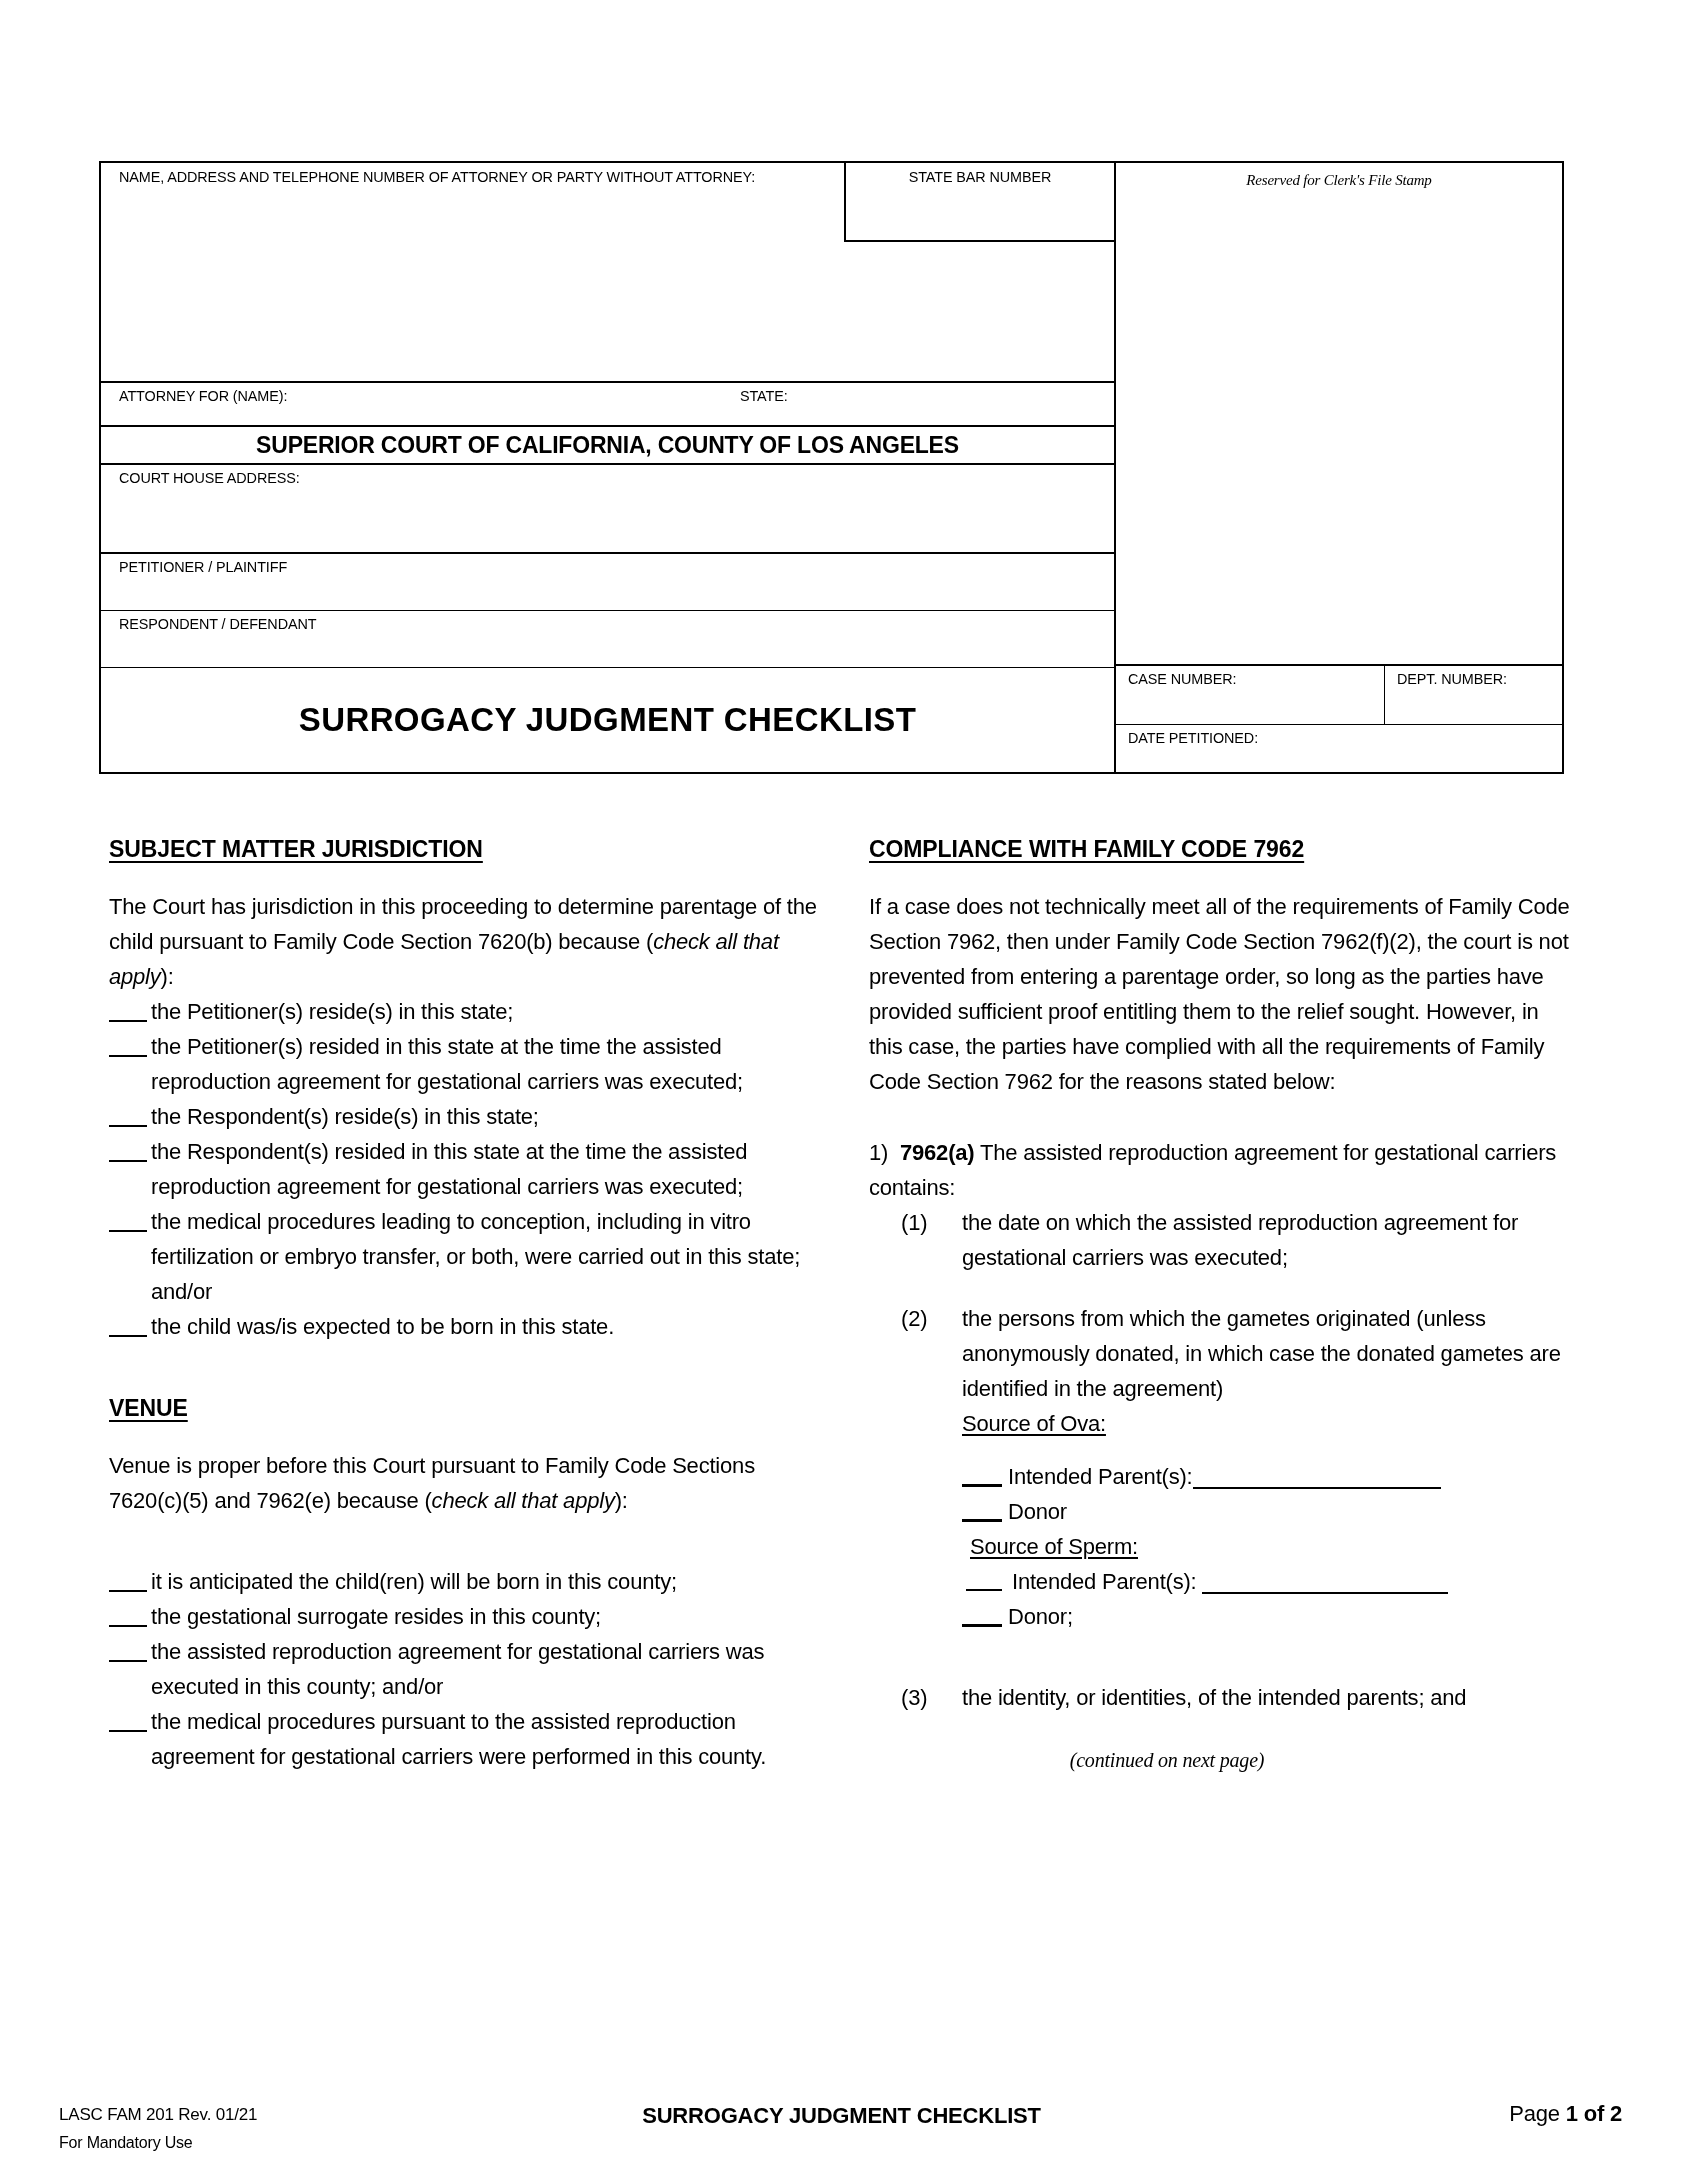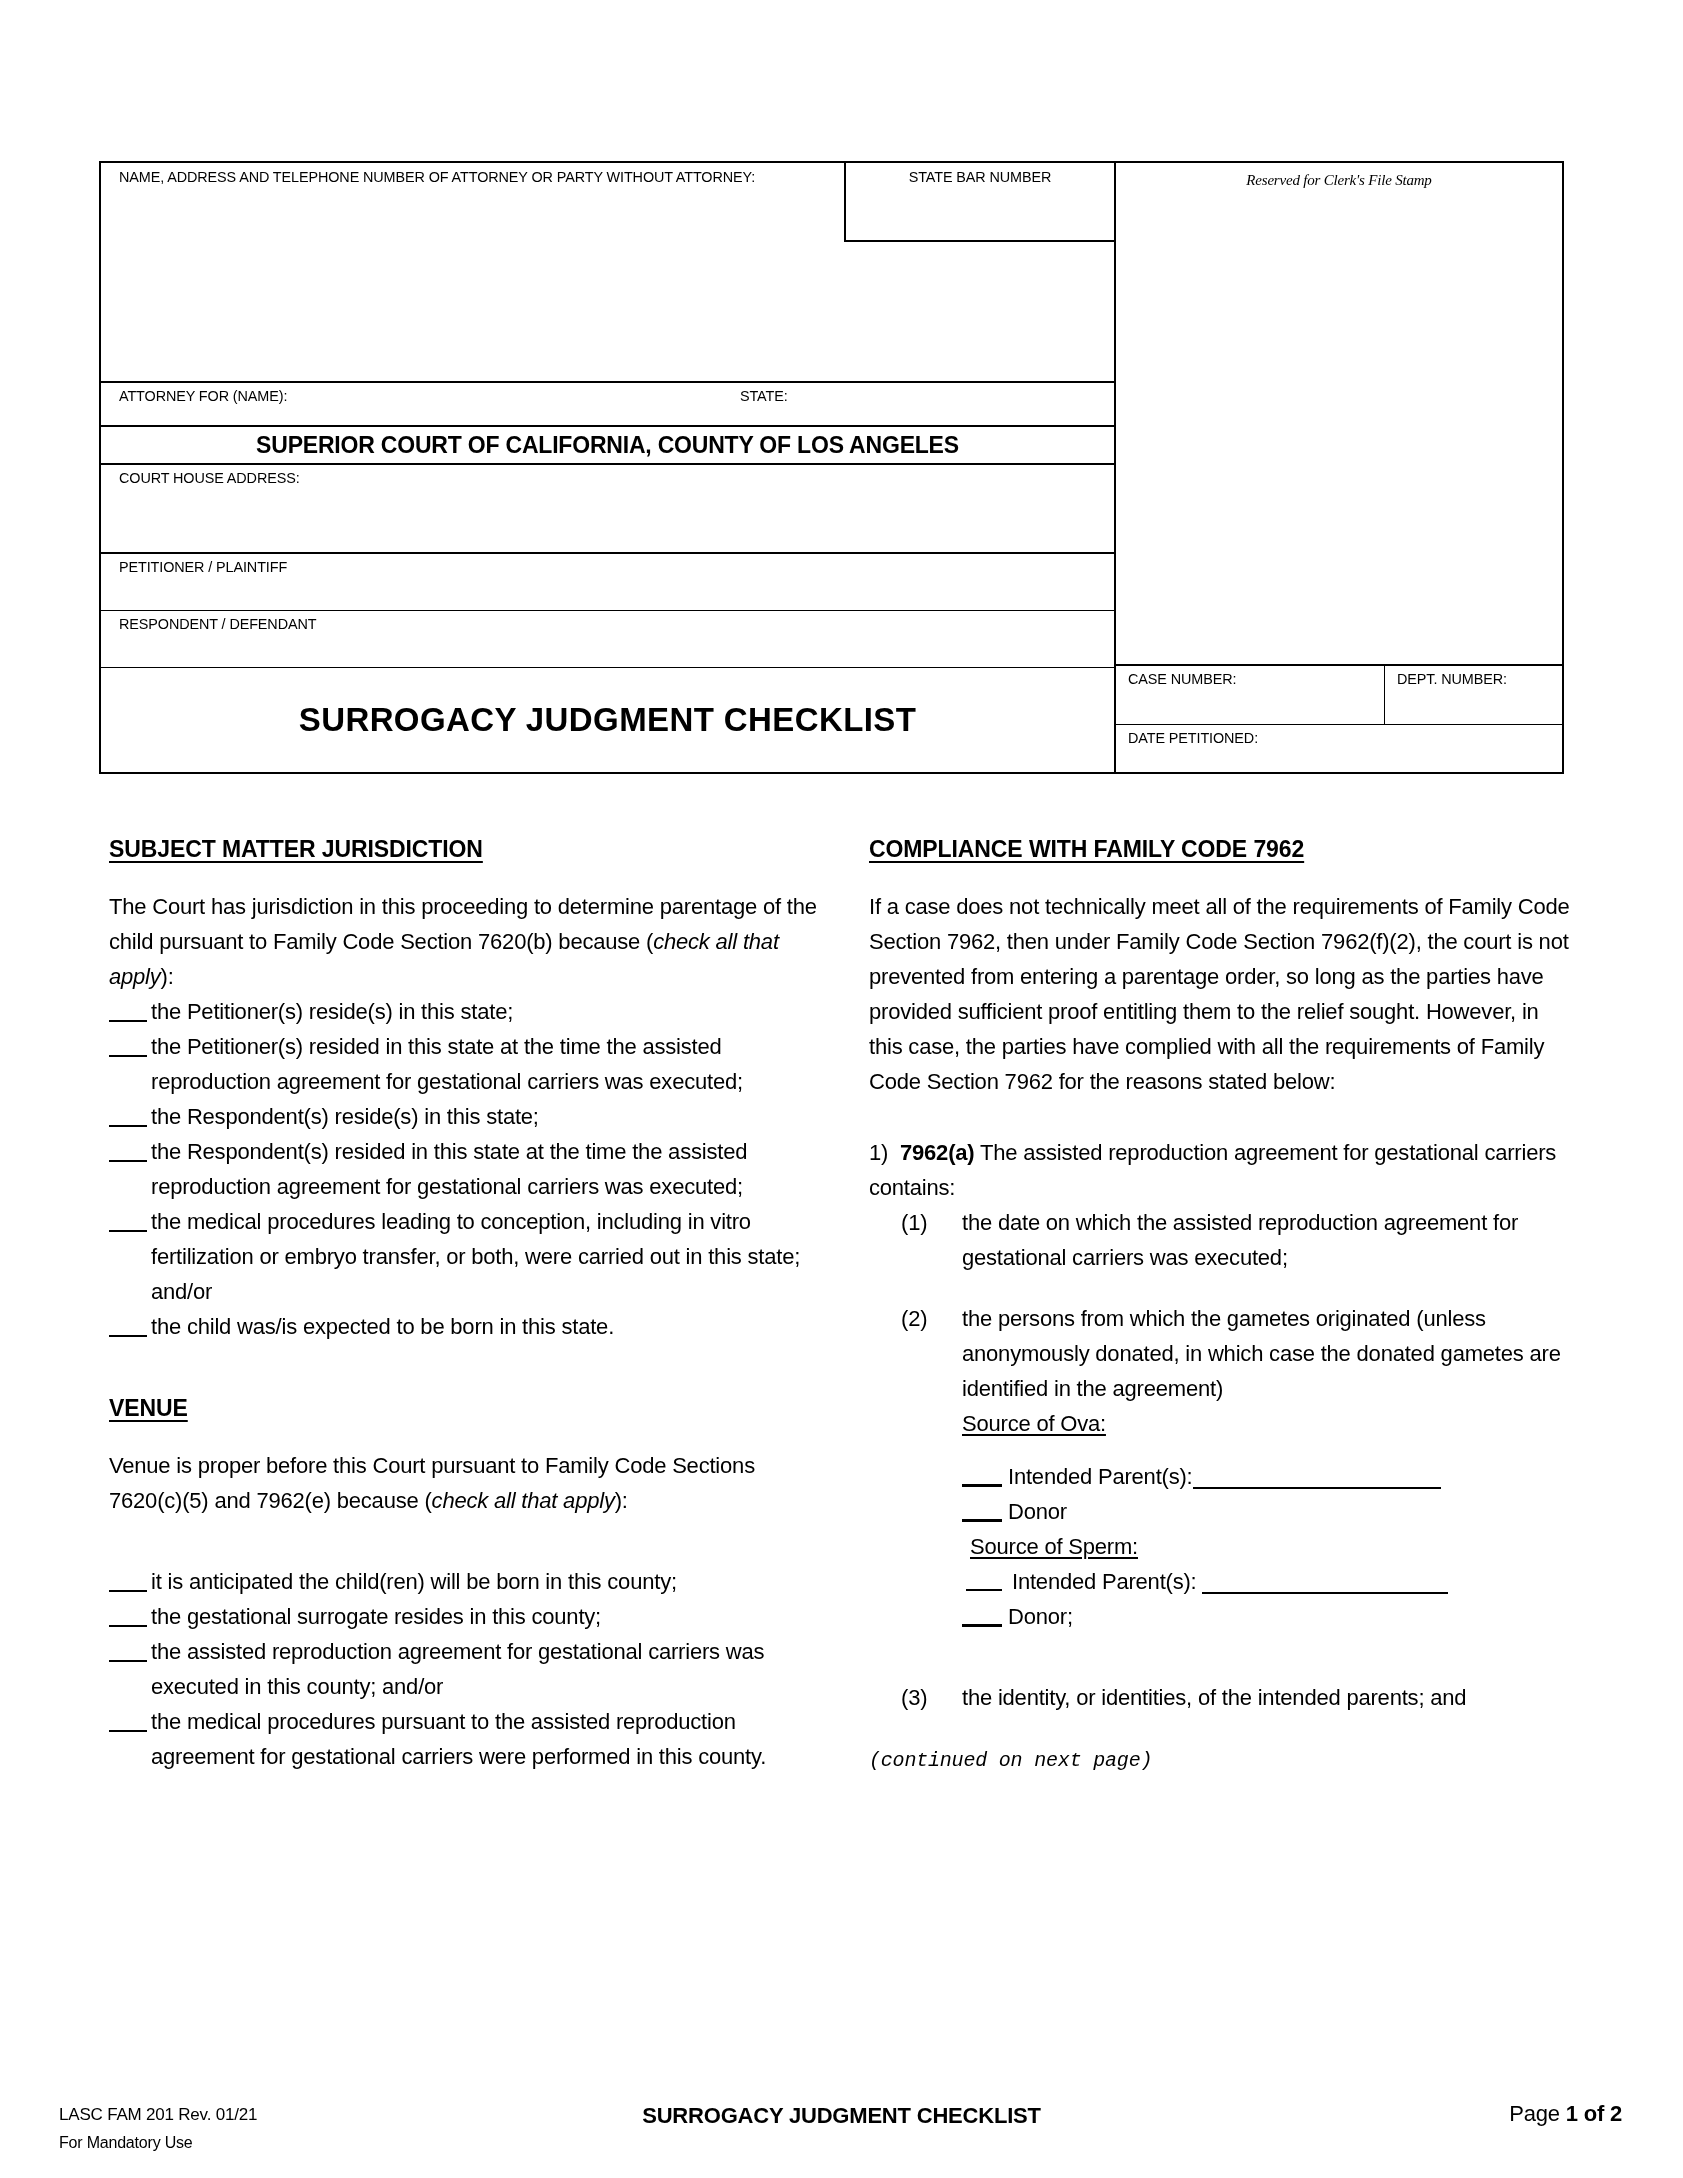--- a/index.html
+++ b/index.html
@@ -306,24 +306,24 @@
     left: 4px;
   }
   .fill-line {
     display: inline-block;
     border-bottom: 2px solid #000;
     height: 24px;
     vertical-align: -5px;
   }
 
   .continued {
-    font-family: Liberation Mono, monospace;
+    font-family: Liberation Serif, serif;
     font-style: italic;
     font-size: 20px;
-    text-align: left;
+    text-align: center;
     margin-top: 34px;
     letter-spacing: -0.2px;
     padding-right: 109px;
   }
 
   
   .footer {
     position: absolute;
     left: 0;
     top: 2057px;

